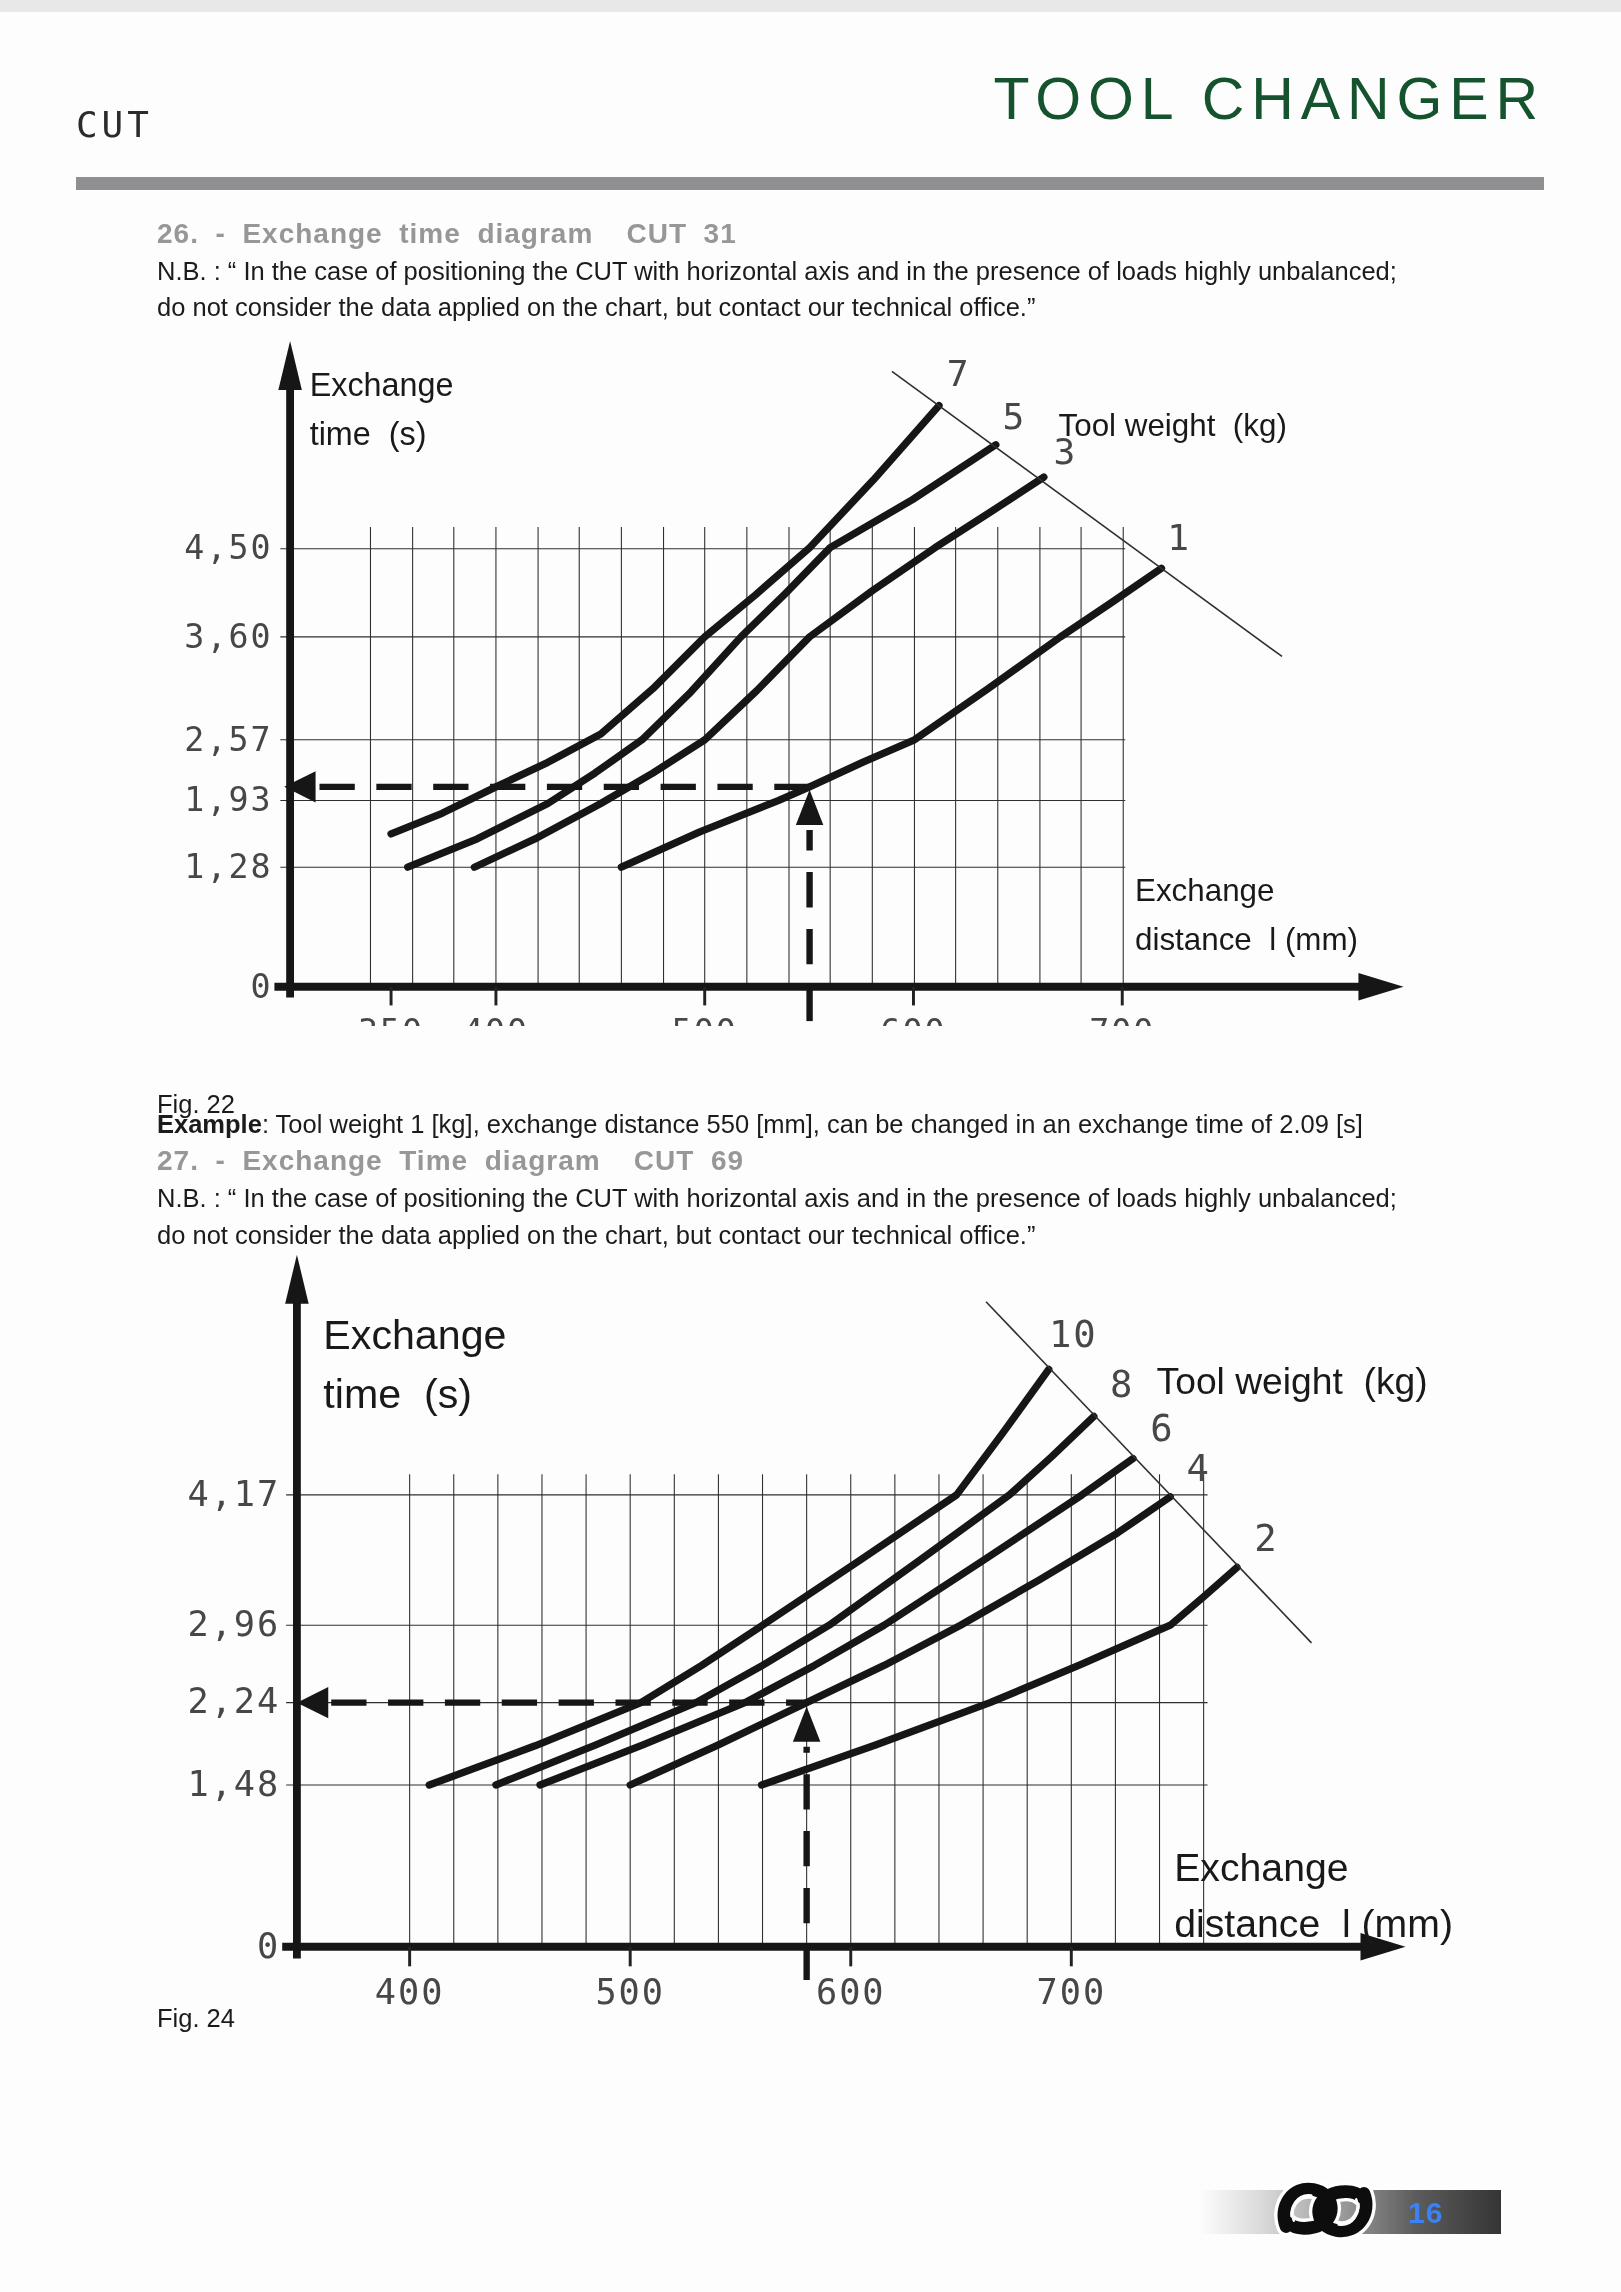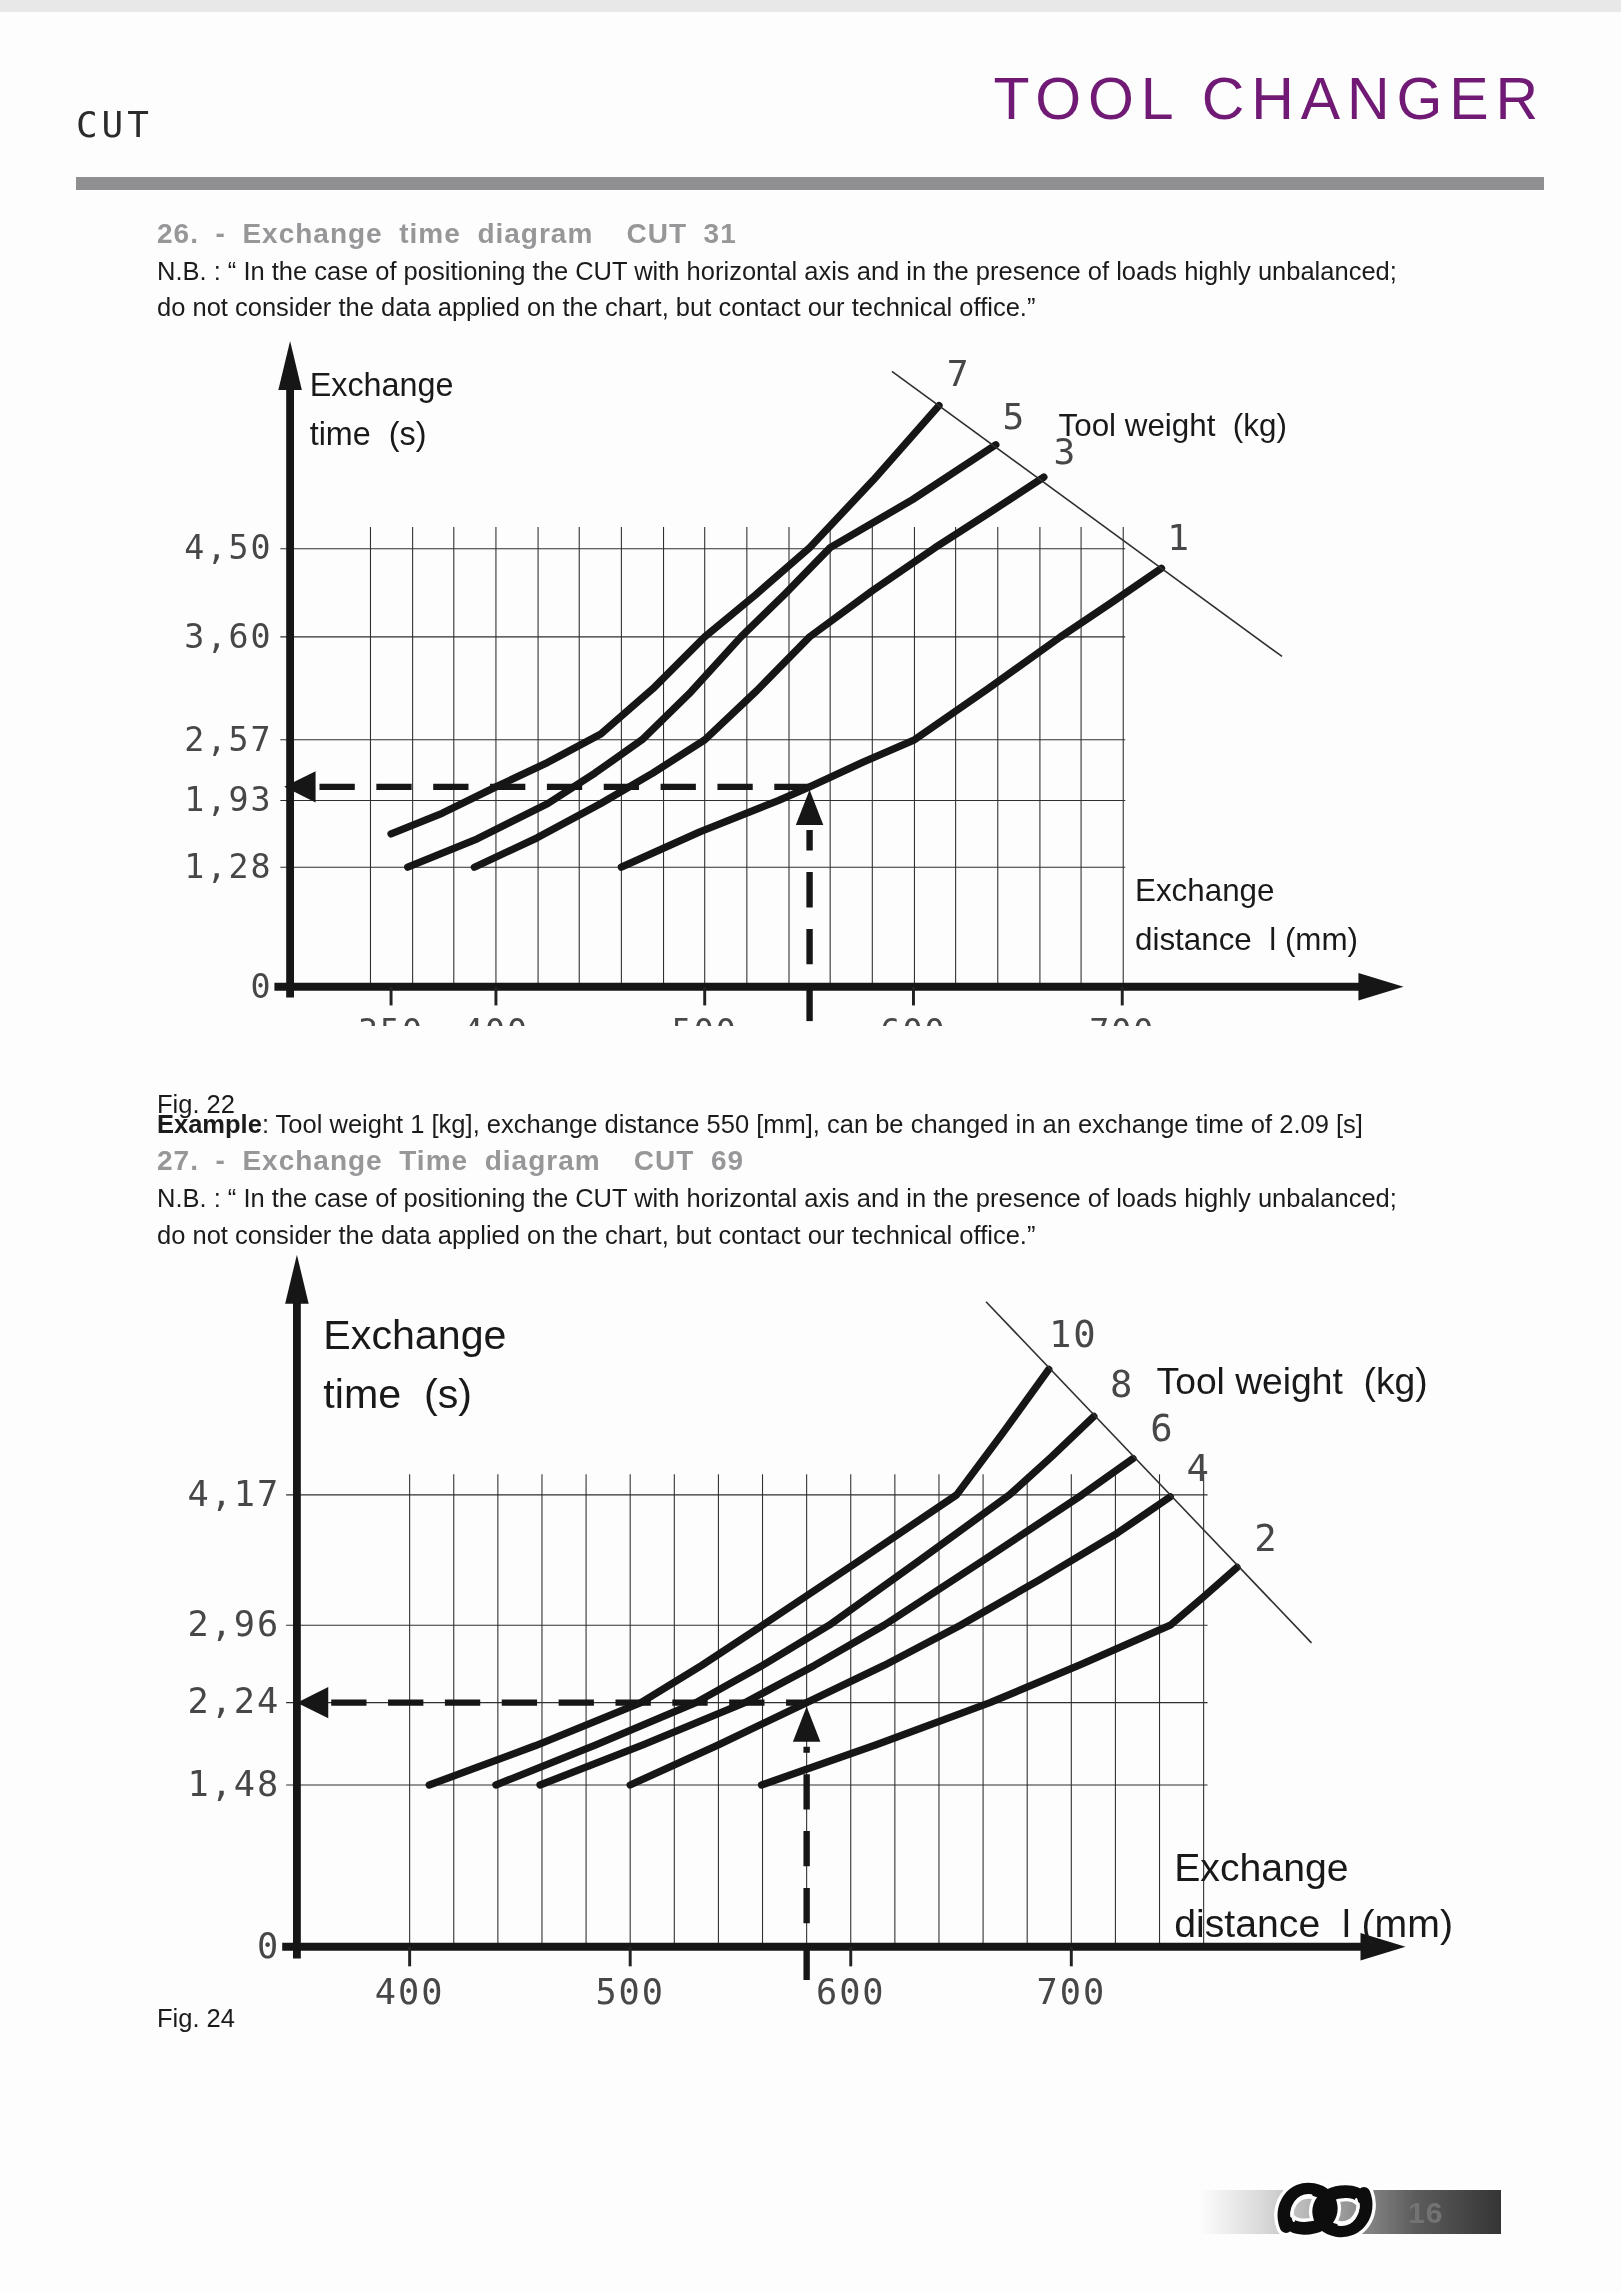--- a/index.html
+++ b/index.html
@@ -2,41 +2,41 @@
 <html><head>
 <meta charset="utf-8">
 <style>
   html,body{margin:0;padding:0;background:#e8e8e8;}
   .page{position:relative;width:1621px;height:2293px;background:#fdfdfd;overflow:hidden;
         font-family:"Liberation Sans",sans-serif;color:#1b1b1b;margin-top:12px;}
   .abs{position:absolute;}
   [data-bind]{white-space:pre-wrap;}
   .brand{left:76px;top:92px;font-size:36px;letter-spacing:3.9px;color:#2b2b2d;
          font-family:"DejaVu Sans Mono",monospace;font-weight:400;}
-  .doc-title{right:76px;top:53px;font-size:59px;letter-spacing:6.9px;color:#701a75;
+  .doc-title{right:76px;top:53px;font-size:59px;letter-spacing:6.9px;color:#14532d;
              font-family:"Liberation Sans",sans-serif;font-weight:400;}
   .rule{left:76px;top:165px;width:1468px;height:12.7px;background:#8f8f91;}
   .sec-heading{left:157px;font-size:28px;font-weight:bold;color:#97979a;word-spacing:7.8px;letter-spacing:1px;}
   .nb{left:157px;font-size:25.5px;color:#1b1b1b;}
   .fig{left:157px;font-size:25.5px;color:#1b1b1b;}
   .example{left:157px;font-size:25.5px;color:#1b1b1b;}
   .ex-label{font-weight:bold;}
   .ex-label-gray{font-weight:bold;color:#97979a;}
   .cad{font-family:"DejaVu Sans Mono",monospace;fill:#47474a;letter-spacing:2px;}
   .lbl{font-family:"Liberation Sans",sans-serif;fill:#19191b;}
   .grid line{stroke:#2f2f31;stroke-width:1.1;}
   .axis{stroke:#161616;stroke-width:8;}
   .tick{stroke:#222;stroke-width:3;}
   .curve{fill:none;stroke:#161616;stroke-width:7.5;stroke-linecap:round;stroke-linejoin:round;}
   .thinline{stroke:#2f2f31;stroke-width:1.6;}
   .dash{stroke:#161616;stroke-width:6.5;stroke-dasharray:36 22;fill:none;}
   .arrowfill{fill:#161616;}
   .footer-bar{left:1196px;top:2178px;width:305px;height:44px;
      background:linear-gradient(90deg,#ffffff 0%,#d9d9d9 22%,#a2a2a2 45%,#5c5c5c 72%,#353535 100%);}
-  .page-num{left:1408px;top:2184px;font-size:30px;font-weight:bold;color:#737373;letter-spacing:1px;}
+  .page-num{left:1408px;top:2184px;font-size:30px;font-weight:bold;color:#3b82f6;letter-spacing:1px;}
 </style>
 </head>
 <body>
 
 <div class="page">
 
   <div class="abs brand" data-bind="header.brand">CUT</div>
   <div class="abs doc-title" data-bind="header.title">TOOL CHANGER</div>
   <div class="abs rule"></div>
 

